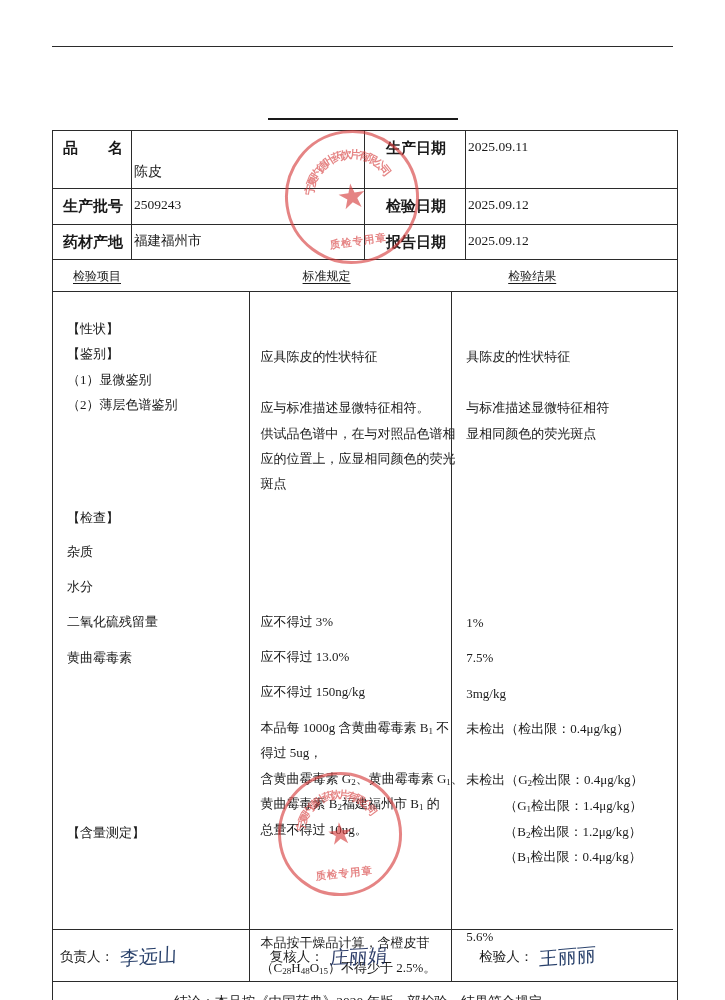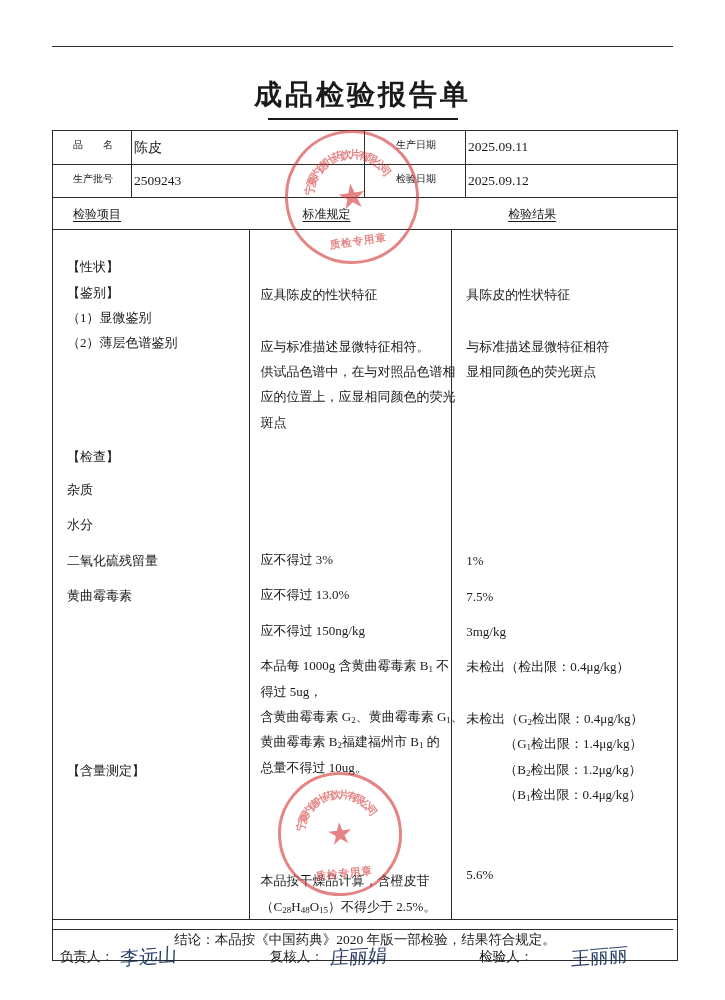--- a/index.html
+++ b/index.html
@@ -82,22 +82,23 @@
     padding: 0;
     vertical-align: top;
   }
 
   .cell-pad {
     padding: 6px 8px 6px 10px;
     line-height: 1.5;
   }
 
   .lbl {
-    font-size: 10px;
+    font-size: 15px;
     white-space: nowrap;
+    font-weight: bold;
   }
 
   td.c-label {
     width: 78px;
     text-align: center;
   }
   td.c-value {
     width: 232px;
   }
   td.c-label2 {
@@ -110,20 +111,21 @@
 
   .row-h { height: 30px; }
 
   .val {
     font-size: 13.5px;
     padding-left: 2px;
   }
   .val-hand {
     font-family: "DejaVu Serif", serif;
     font-size: 14px;
+    margin-top: 24px;
   }
 
   
   .colhead {
     text-align: left;
     font-size: 12px;
     padding: 8px 0 6px 0;
   }
   .colhead u { text-decoration: underline; text-underline-offset: 3px; }
 
@@ -185,21 +187,21 @@
     font-size: 13.5px;
   }
   .sign-block {
     display: flex;
     align-items: center;
     white-space: nowrap;
     margin-left: 16px;
   }
   .sign-1 { margin-left: 8px; width: 200px; }
   .sign-2 { width: 200px; }
-  .sign-3 { width: 200px; gap: 32px; }
+  .sign-3 { width: 200px; }
   .sign-name {
     font-family: "DejaVu Serif", serif;
     font-size: 19px;
     color: #16305e;
     transform: rotate(-4deg) skewX(-6deg);
     display: inline-block;
     margin-left: 6px;
     opacity: .92;
   }
   .sign-name.b { color: #1c2d5c; transform: rotate(-3deg) skewX(-8deg); }
@@ -258,21 +260,20 @@
     letter-spacing: 1px;
   }
 </style>
 </head>
 <body>
 
 <div class="page">
 
   <div class="header-rule"></div>
 
-  <div class="doc-title">成品检验报告单</div>
   <div class="title-underline"></div>
 
   <table class="tbl">
 
     <tbody>
         <tr class="row-h">
       <td class="c-label">
         <div class="cell-pad lbl">品　　名</div>
       </td>
       <td class="c-value">
@@ -294,20 +295,34 @@
         <div class="cell-pad val">2509243</div>
       </td>
       <td class="c-label2">
         <div class="cell-pad lbl">检验日期</div>
       </td>
       <td class="c-value2">
         <div class="cell-pad val">2025.09.12</div>
       </td>
     </tr>
 
+    <tr class="row-h">
+      <td class="c-label">
+        <div class="cell-pad lbl">药材产地</div>
+      </td>
+      <td class="c-value">
+        <div class="cell-pad val">福建福州市</div>
+      </td>
+      <td class="c-label2">
+        <div class="cell-pad lbl">报告日期</div>
+      </td>
+      <td class="c-value2">
+        <div class="cell-pad val">2025.09.12</div>
+      </td>
+    </tr>
 
 
     <tr>
       <td colspan="4" class="body-cell">
         <table class="inner">
           <tbody>
                 <tr>
             <td class="col-item">
               <div class="colhead" style="padding-left:20px;">
                 <u>检验项目</u>

